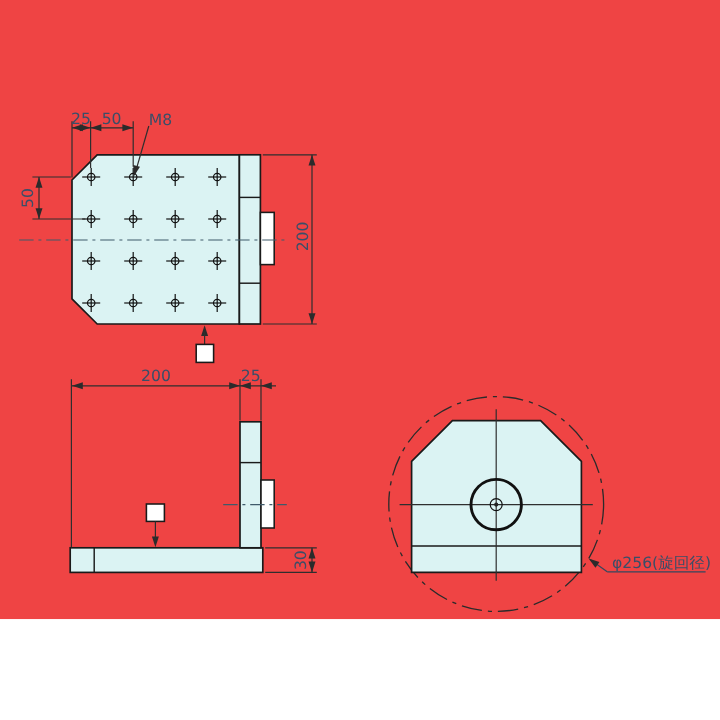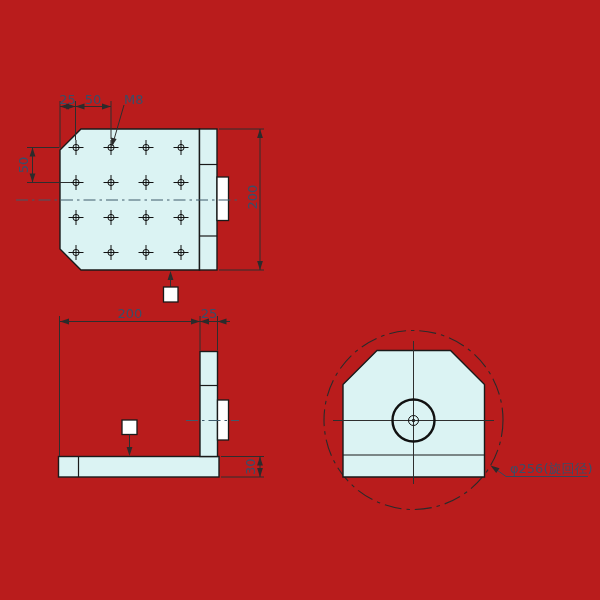--- a/index.html
+++ b/index.html
@@ -1,16 +1,16 @@
 <!DOCTYPE html>
 <html><head>
 <meta charset="utf-8">
 <style>
   html,body{margin:0;padding:0;background:#ffffff;}
-  .page{width:600px;height:600px;background:#b91c1c;position:relative;overflow:hidden;}
+  .page{width:600px;height:516px;background:#ef4444;position:relative;overflow:hidden;}
   svg{display:block;}
   svg text{font-family:"DejaVu Sans",sans-serif;font-size:13px;fill:#3a4e68;}
   .plate{fill:#dbf3f3;stroke:#1a1a1a;stroke-width:1.4;stroke-linejoin:miter;}
   .whitepart{fill:#ffffff;stroke:#1a1a1a;stroke-width:1.3;}
   .edge{stroke:#1a1a1a;stroke-width:1.2;fill:none;}
   .thin{stroke:#2e2e2e;stroke-width:1;fill:none;}
   .cl{stroke:#3f5a6a;stroke-width:1;fill:none;stroke-dasharray:12 4 2.5 4;}
   .chain{stroke:#2b2b2b;stroke-width:1.1;fill:none;stroke-dasharray:17 5 3.5 5;}
   .arrow{fill:#2b2b2b;stroke:none;}
   .boldc{stroke:#111;stroke-width:2.4;fill:none;}

